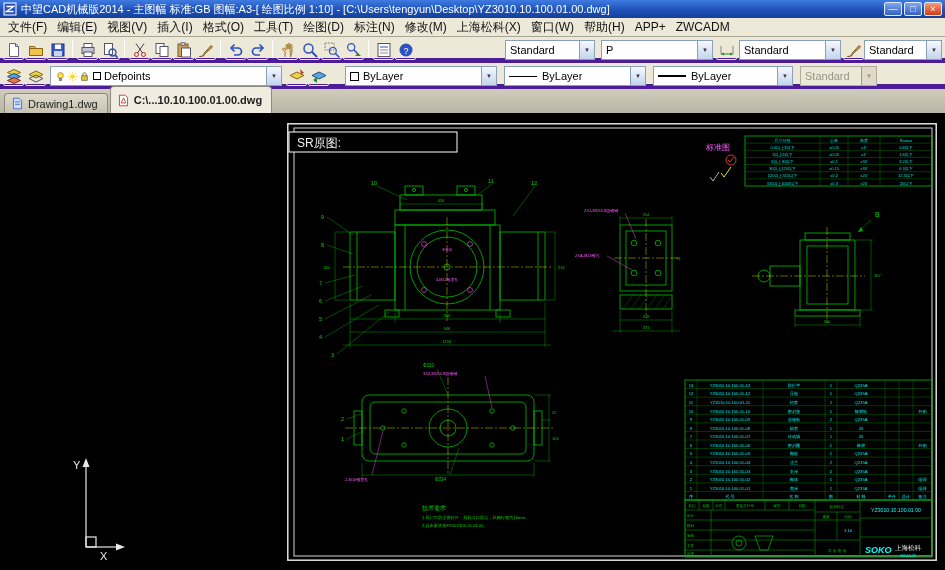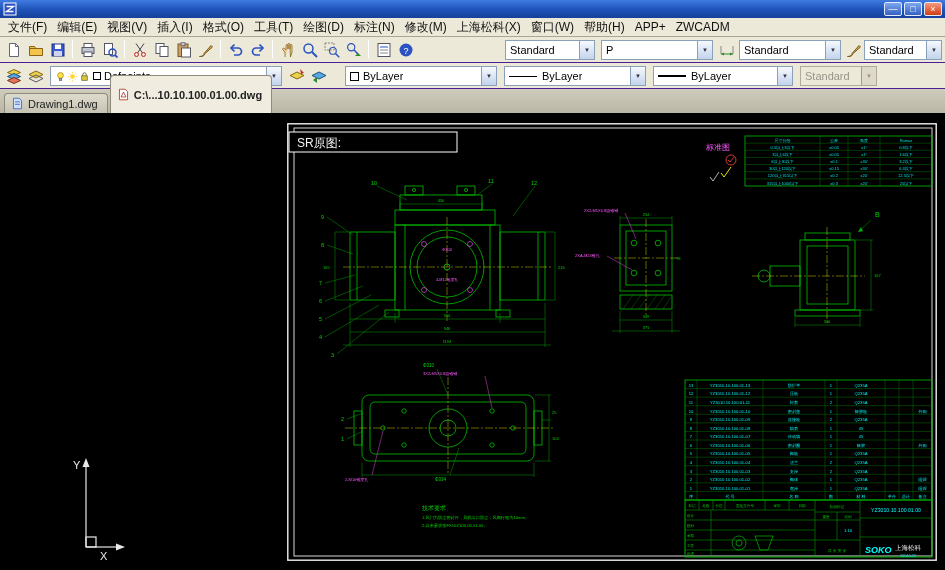--- a/index.html
+++ b/index.html
@@ -13,21 +13,21 @@
   .titlebar .title{overflow:hidden;text-overflow:ellipsis;flex:1}
   .winbtns{margin-left:auto;display:flex;gap:2px;flex:none}
   .winbtn{width:18px;height:14px;border:1px solid #dfe9ff;border-radius:2px;color:#fff;font-size:9px;
     line-height:12px;text-align:center;background:linear-gradient(#7fa7ef,#3560c0)}
   .winbtn.close{background:linear-gradient(#f59a7d,#d23c14)}
   
   .menubar{position:absolute;top:18px;left:0;right:0;height:19px;background:#ece9d8;
     border-bottom:1px solid #aaa695;display:flex;align-items:center;font-size:12px;color:#111;padding-left:3px}
   .menu-item{padding:18px 5px;border-radius:2px;white-space:nowrap}
   
-  .toolbar{position:absolute;left:0;right:0;background:#ece9d8;border-bottom:1px solid #4c1d95}
+  .toolbar{position:absolute;left:0;right:0;background:#ece9d8;border-bottom:5px solid #4c1d95}
   #toolbar1{top:37px;height:26px}
   #toolbar2{top:63px;height:26px}
   .tbtn{position:absolute;top:2px;width:21px;height:21px;border:1px solid #ece9d8;border-radius:2px;
     display:flex;align-items:center;justify-content:center}
   .tsep{position:absolute;top:3px;width:1px;height:18px;background:#b4b09f;border-right:1px solid #fff}
   .icongrp{position:absolute;top:0;height:26px}
   .combo{position:absolute;top:3px;height:20px;background:#fff;border:1px solid #8aa0b8;font-size:11px;
     color:#000;display:flex;align-items:center;padding-left:4px;white-space:nowrap}
   .combo .combo-text{overflow:hidden;text-overflow:ellipsis}
   .combo .arrow{margin-left:auto;align-self:stretch;width:15px;flex:none;display:flex;align-items:center;
@@ -38,21 +38,21 @@
   .li{width:11px;height:11px;margin-right:1px;flex:none}
   .lswatch{width:8px;height:8px;background:#fff;border:1px solid #000;margin:0 3px 0 2px;flex:none}
   .cswatch{width:9px;height:9px;background:#fff;border:1px solid #000;margin-right:4px;flex:none}
   .linesample{width:28px;height:0;border-top:1px solid #000;margin-right:5px;flex:none}
   .linesample.lw{border-top-width:2px}
   
   .tabbar{position:absolute;top:89px;left:0;right:0;height:24px;display:flex;align-items:flex-end;gap:2px;
     padding-left:4px;background:linear-gradient(#cfccbc,#b9b6a6)}
   .tab{height:20px;display:flex;align-items:center;gap:4px;padding:0 9px 0 6px;font-size:11px;color:#222;
     background:linear-gradient(#dedbcc,#c6c3b3);border:1px solid #8f8b7b;border-bottom:none;border-radius:4px 4px 0 0}
-  .tab.active{background:#f0ede0;height:38px;font-weight:bold}
+  .tab.active{background:#f0ede0;height:27px;font-weight:bold}
   
   .canvas{position:absolute;top:113px;left:0;width:945px;height:457px;background:#000;overflow:hidden}
   .sheet-svg{position:absolute;left:287px;top:10px}
   .ucs-svg{position:absolute;left:72px;top:338px}
   svg text{font-family:"Liberation Sans","DejaVu Sans",sans-serif}
 </style>
 </head>
 <body>
 
 <svg width="0" height="0" style="position:absolute" aria-hidden="true">
@@ -187,20 +187,21 @@
   </defs>
 </svg>
 
 <div id="app">
 
   <div class="titlebar">
     <svg width="14" height="14">
         <rect x="1" y="1" width="12" height="12" fill="#2b52c0" stroke="#fff"></rect>
         <path d="M3.5 4.5h7l-7 5h7" fill="none" stroke="#fff" stroke-width="1.4"></path>
       </svg>
+    <span class="title">中望CAD机械版2014 - 主图幅 标准:GB 图幅:A3-[ 绘图比例 1:10] - [C:\Users\tengyun\Desktop\YZ3010.10.100.01.00.dwg]</span>
     <div class="winbtns">
       <div class="winbtn">—</div>
       <div class="winbtn">□</div>
       <div class="winbtn close">×</div>
     </div>
   </div>
 
   <div class="menubar" id="menu-items">
       <span class="menu-item">文件(F)</span>
       <span class="menu-item">编辑(E)</span>

